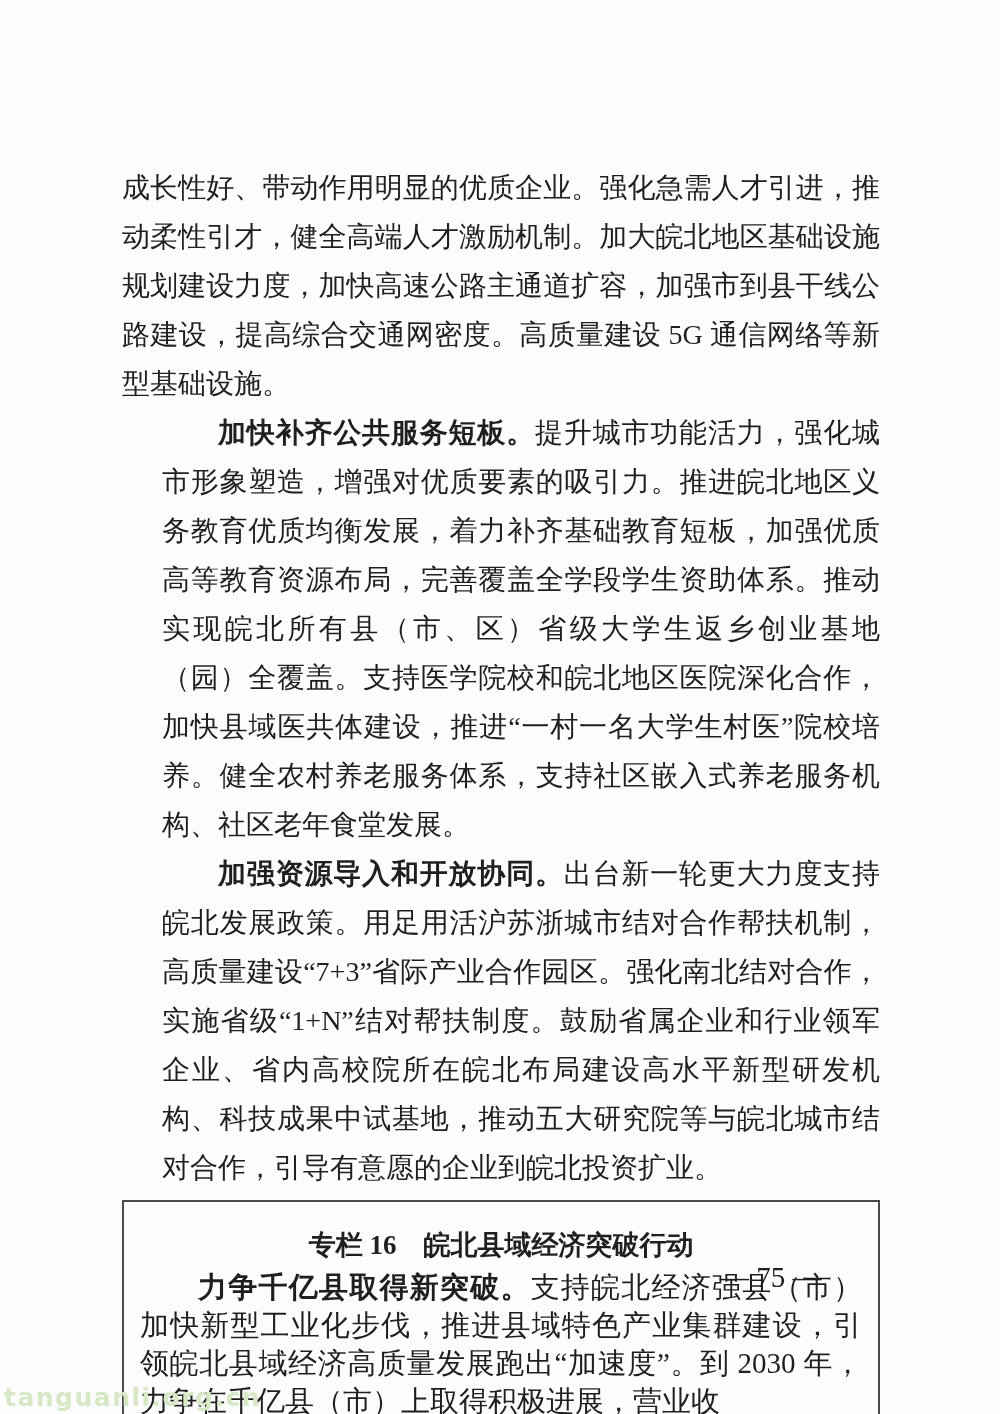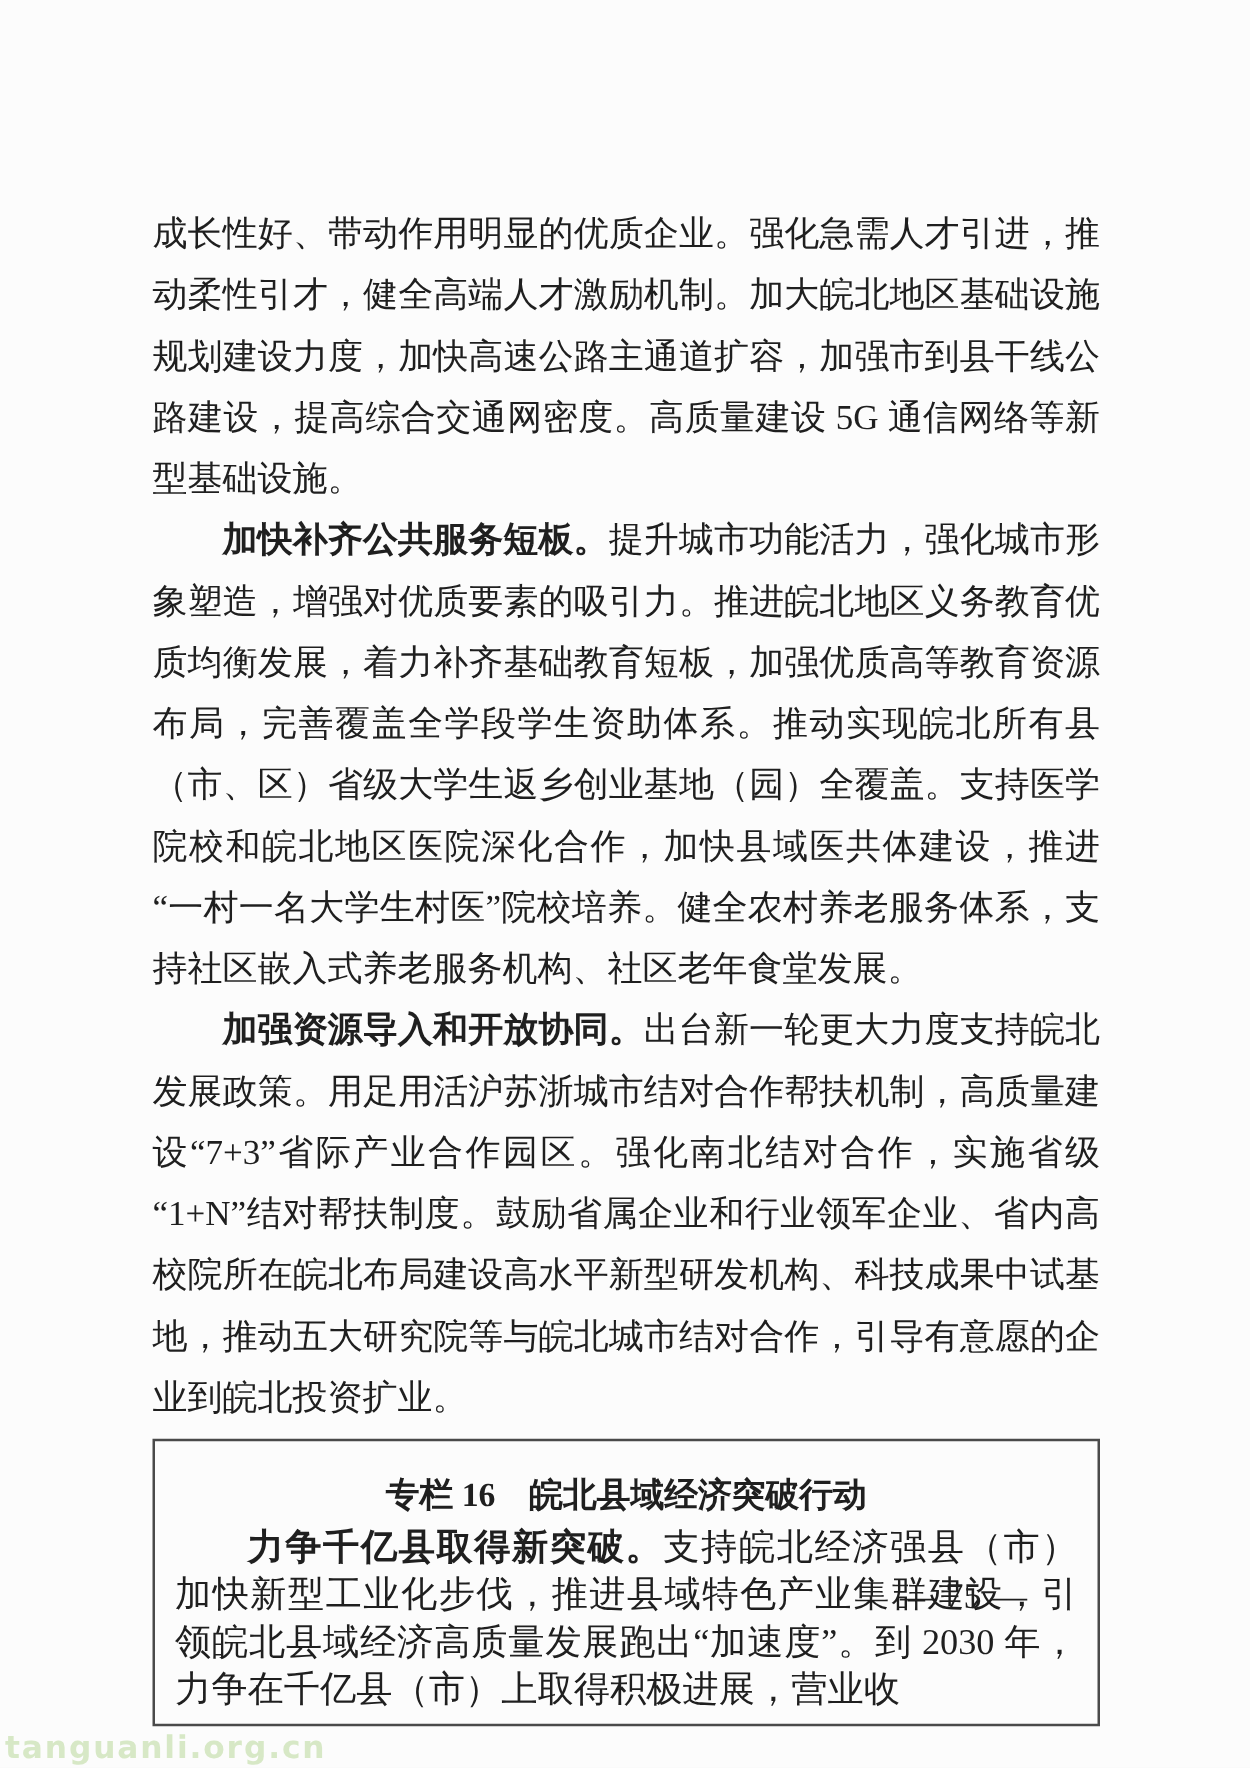--- a/index.html
+++ b/index.html
@@ -29,20 +29,21 @@
   .para {
     margin: 0;
     font-size: 28px;
     line-height: 49px;
     text-align: justify;
     text-justify: inter-character;
     color: #1f1f1f;
   }
   .para.indent {
     text-indent: 2em;
+    margin-left: 40px;
   }
   .lead {
     font-weight: bold;
   }
   .column-box {
     margin-top: 8px;
     border: 2px solid #4a4a4a;
     padding: 20px 16px 8px 16px;
     background: #fcfcfc;
   }

